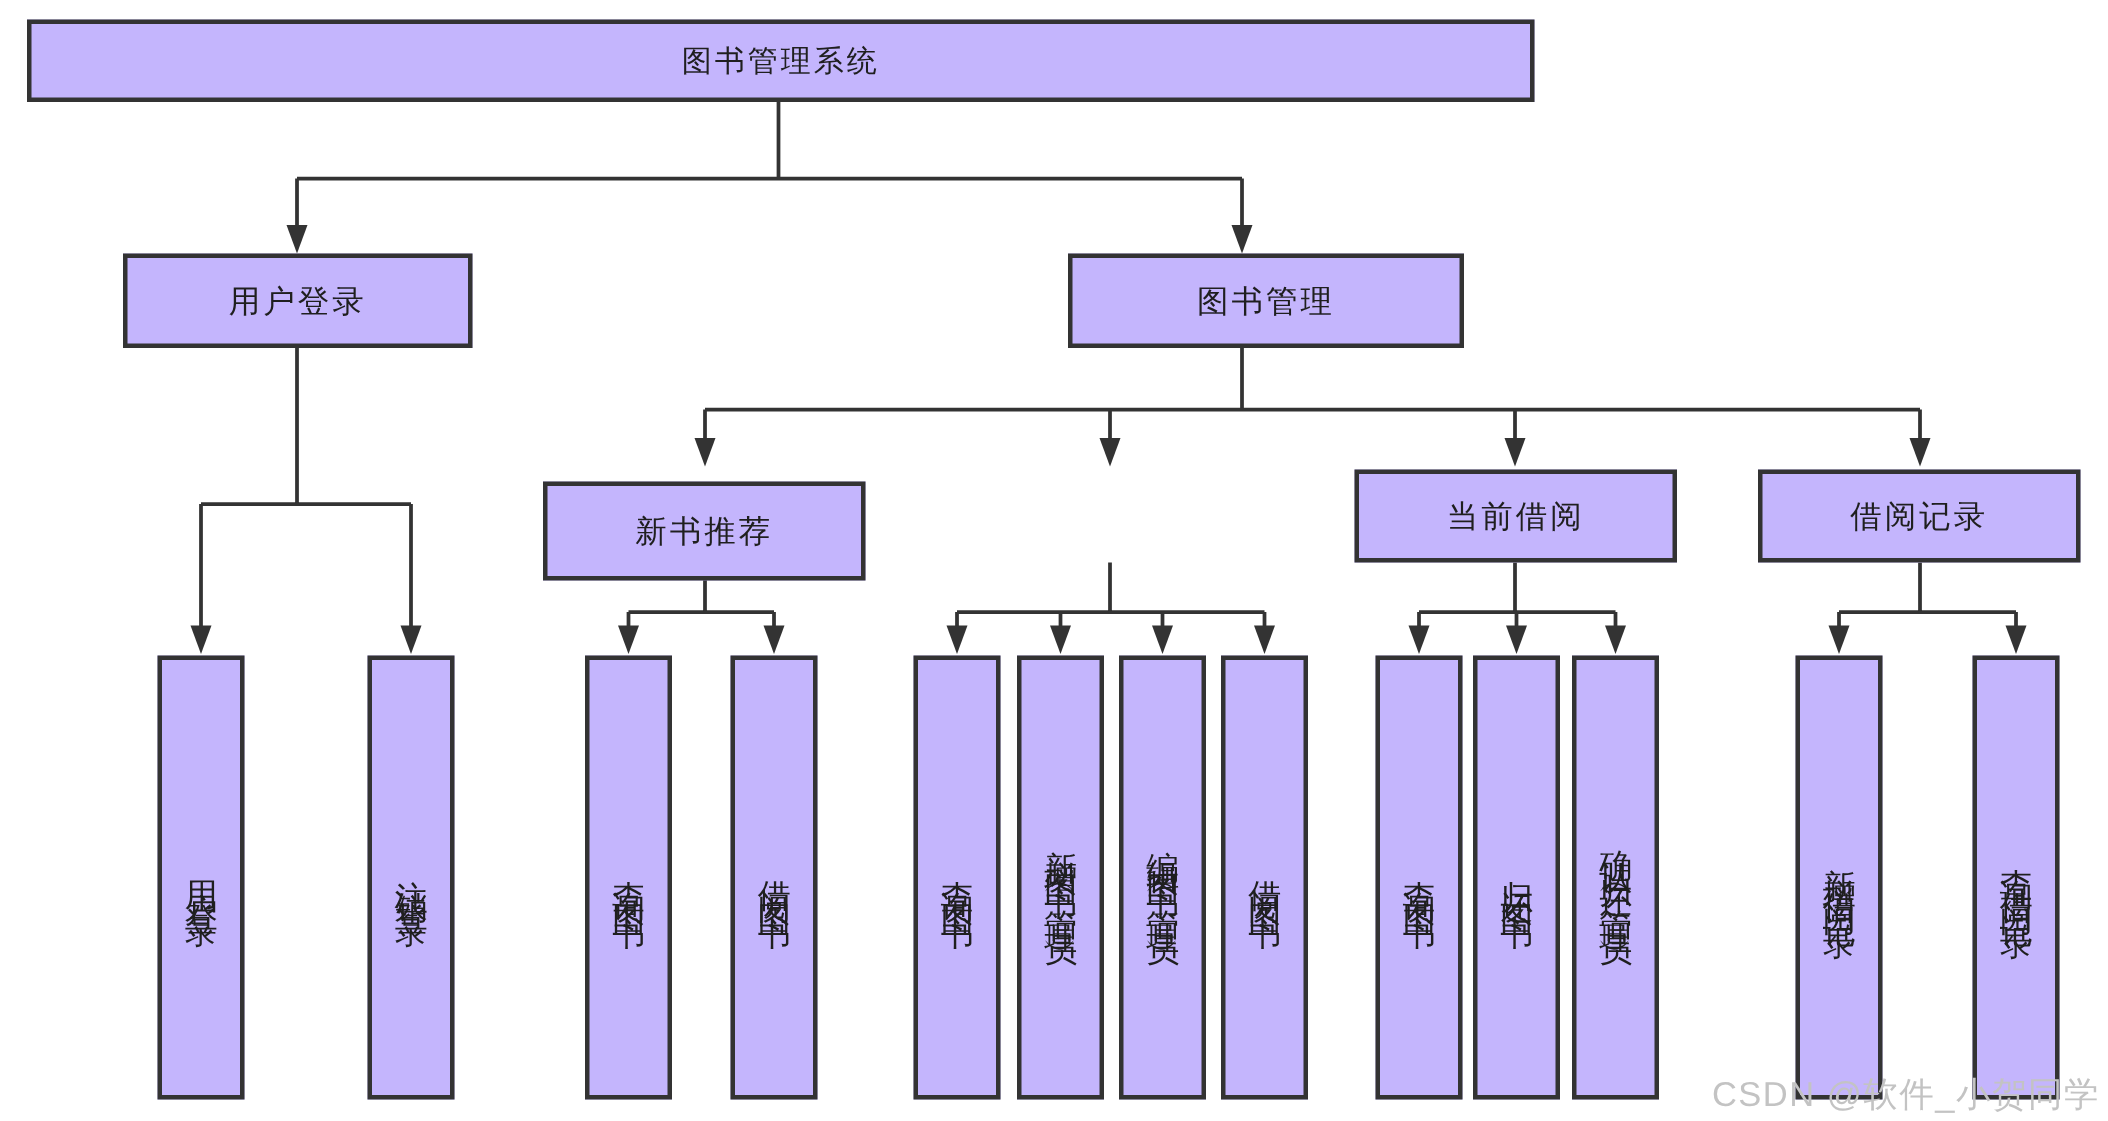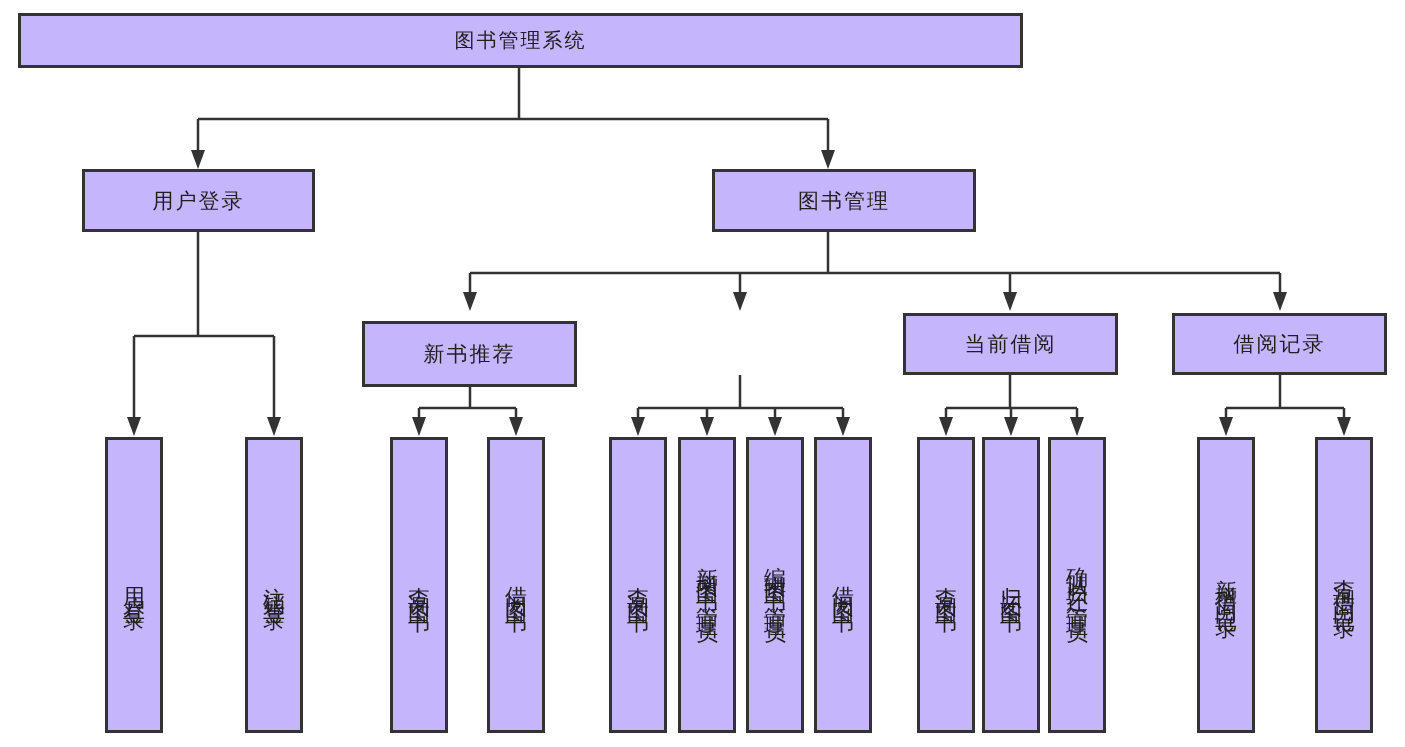--- a/index.html
+++ b/index.html
@@ -167,13 +167,14 @@
     <span class="vlabel">确认归还（管理员）</span>
   </div>
 
   <div class="box" style="left:1197px;top:437px;width:58px;height:296px">
     <span class="vlabel">新增借阅记录</span>
   </div>
   <div class="box" style="left:1315px;top:437px;width:58px;height:296px">
     <span class="vlabel">查询借阅记录</span>
   </div>
 
+  <div class="watermark">CSDN @软件_小贺同学</div>
 </div>
 
 </body></html>

